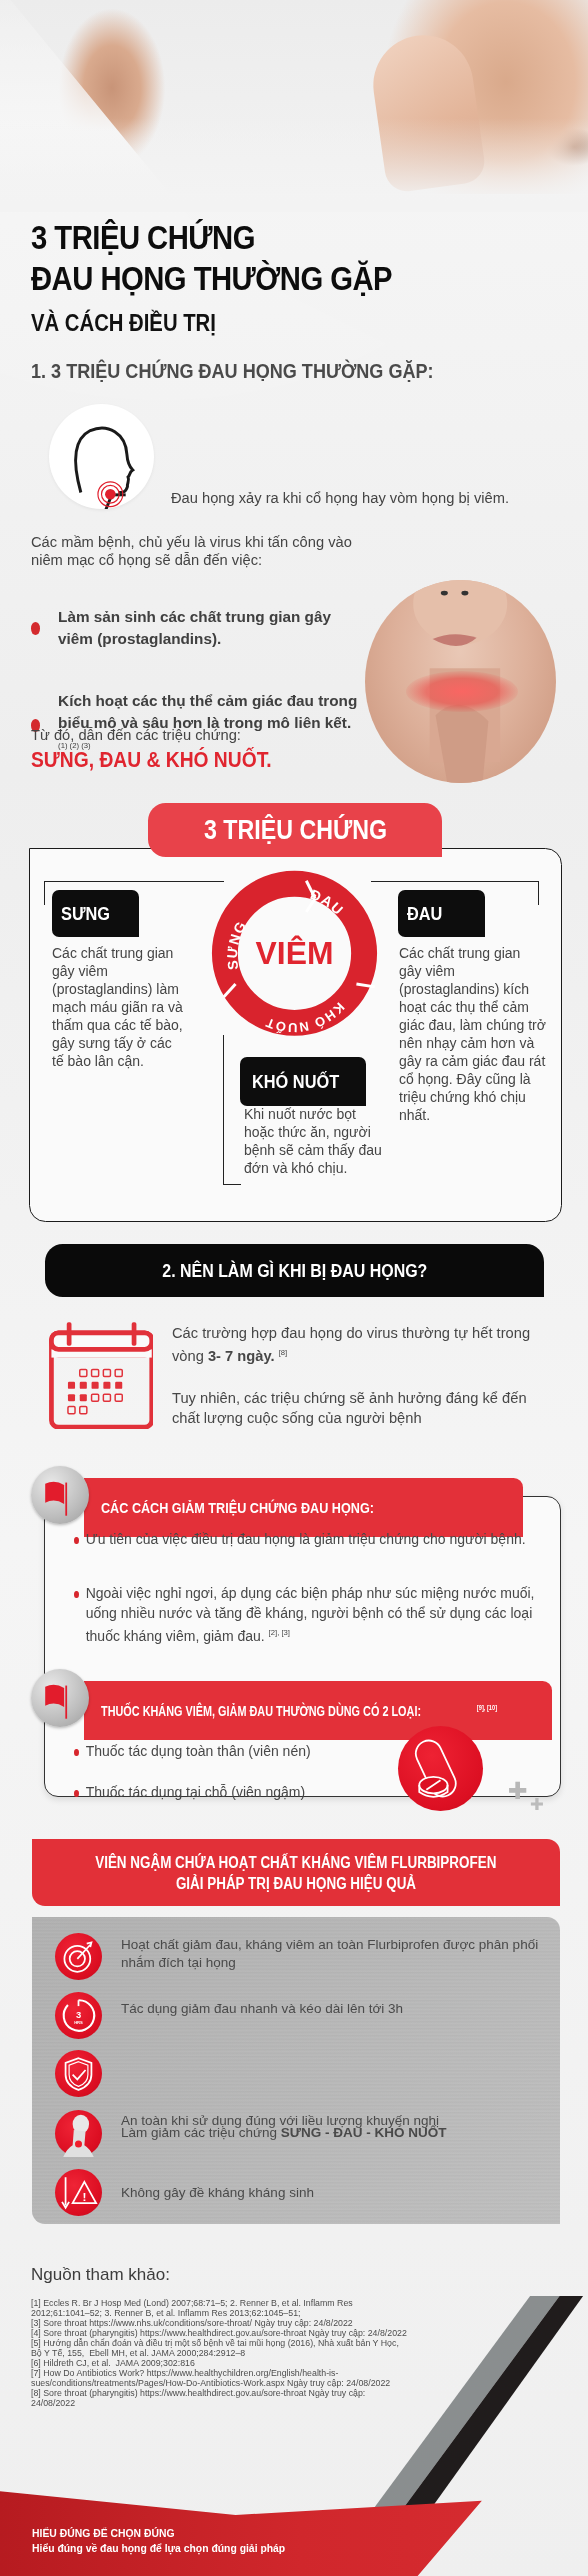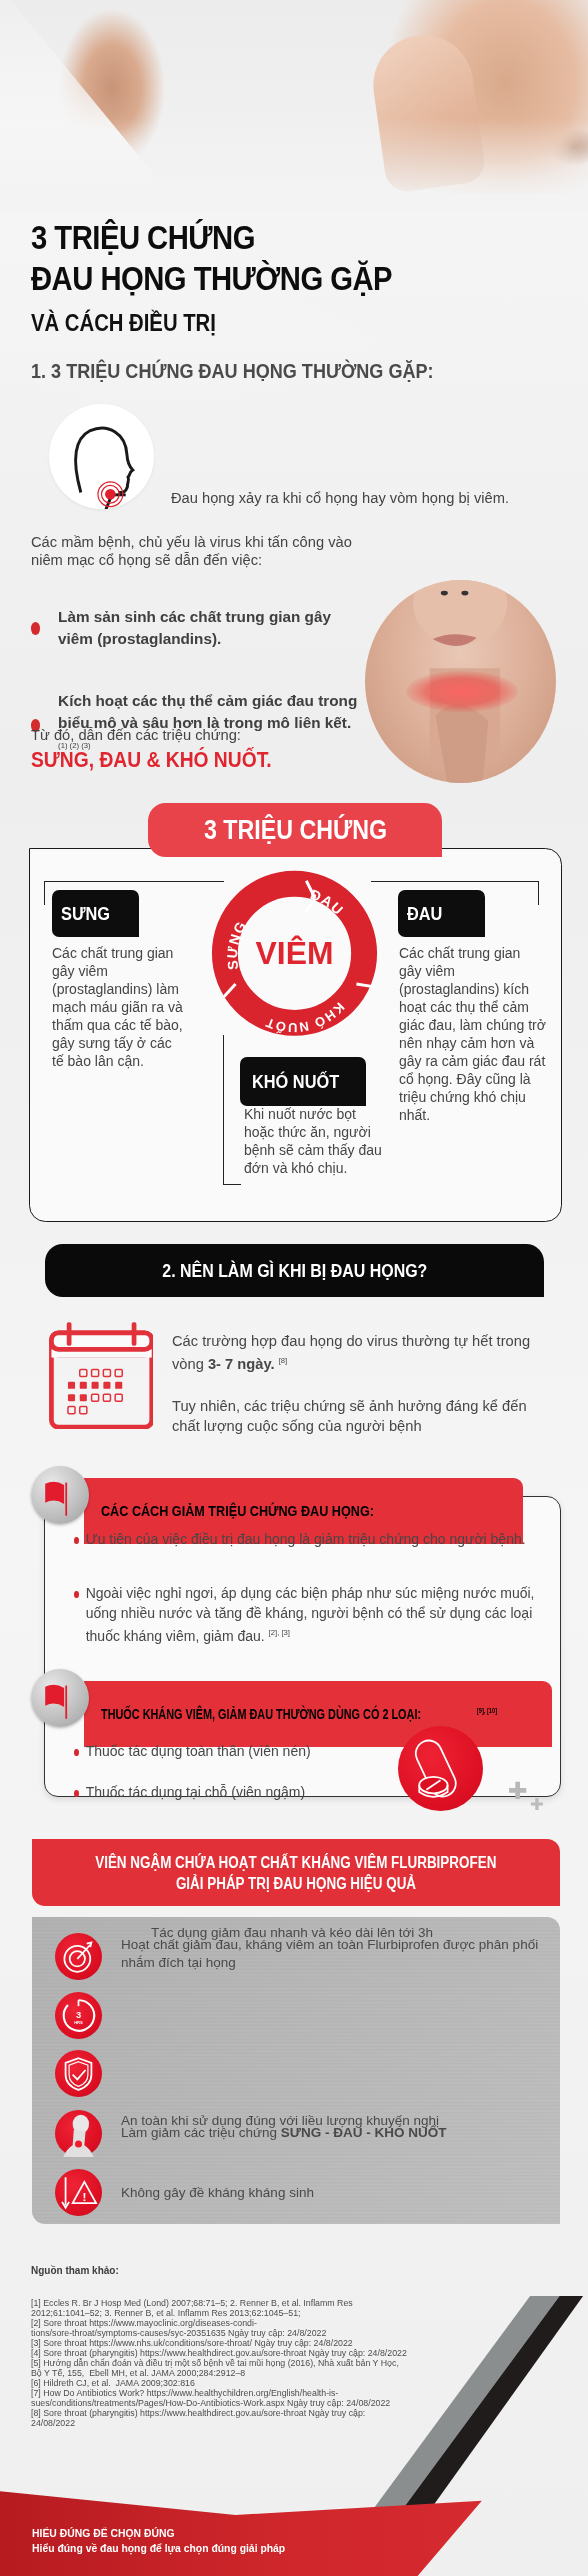--- a/index.html
+++ b/index.html
@@ -129,40 +129,40 @@
   .cycle { left: 206px; top: 866px; width: 177px; height: 174px; }
 
   
   .sec2-banner {
     left: 45px; top: 1244px; width: 499px; height: 53px; border-radius: 17.7px 17.7px 0 17.7px;
     background: #0a0a0a; color: #fff; font-weight: 700; font-size: 19px;
     display: flex; align-items: center; justify-content: center; white-space: nowrap;
   }
   .sec2-banner span { display: inline-block; transform: scaleX(.84); }
   .calendar { left: 49px; top: 1321px; width: 104px; height: 108px; }
-  .cal-text { left: 172px; width: 377px; font-size: 14.7px; line-height: 20px; color: #474747; margin-top: 8px; }
+  .cal-text { left: 172px; width: 377px; font-size: 14.7px; line-height: 20px; color: #474747; }
   .cal-t1 { top: 1323px; }
   .cal-t2 { top: 1388px; }
   .bold { font-weight: 700; }
 
   
   .treat-panel {
     left: 44px; top: 1496px; width: 517px; height: 301px;
     border: 1.8px solid #333; border-radius: 0 14px 14px 14px; background: #fafafa;
     box-shadow: 0 2.4px 5.9px rgba(0,0,0,.1);
   }
   .flag-badge {
     width: 58px; height: 58px; border-radius: 50%;
     background: radial-gradient(circle at 35% 30%, #e8e8e8 0%, #bdbdbd 60%, #9c9c9c 100%);
     box-shadow: 0 1.2px 2.9px rgba(0,0,0,.25);
   }
   .flag-1 { left: 31px; top: 1466px; }
   .flag-2 { left: 31px; top: 1669px; }
   .red-strip {
-    height: 66px; background: #e33039; color: #000000; font-weight: 700; font-size: 14.7px;
+    height: 59px; background: #e33039; color: #ffffff; font-weight: 700; font-size: 14.7px;
     display: flex; align-items: center; padding-left: 16.5px; border-radius: 0 9.4px 0 0; white-space: nowrap;
   }
   .red-strip span { display: inline-block; transform: scaleX(.86); transform-origin: left; }
   .strip-1 { left: 84px; top: 1478px; width: 439px; }
   .strip-2 { left: 84px; top: 1681px; width: 468px; }
   .t-bullet { left: 74px; width: 471px; font-size: 14px; line-height: 20px; color: #474747; display: flex; }
   .t-bullet .rdot { width: 4.7px; height: 7px; border-radius: 50%; background: #d7262d; margin: 8.2px 7px 0 0; flex: 0 0 4.7px; }
   .tb-1 { top: 1529px; }
   .tb-2 { top: 1583px; }
   .tb-3 { top: 1741px; }
@@ -193,27 +193,27 @@
     background: radial-gradient(circle at 40% 35%, #ef2436 0%, #dc0e22 65%, #c00a1b 100%);
     display: flex; align-items: center; justify-content: center;
   }
   .bi-1 { top: 1933px; }
   .bi-2 { top: 1992px; }
   .bi-3 { top: 2050px; }
   .bi-4 { top: 2110px; }
   .bi-5 { top: 2169px; }
   .ben-text { left: 121px; width: 424px; font-size: 13.5px; line-height: 18px; color: #4a4a4a; }
   .bt-1 { top: 1936px; }
-  .bt-2 { top: 1924px; margin-left: 30px; }
+  .bt-2 { top: 2000px; }
   .bt-3 { top: 2064px; margin-top: 48px; }
   .bt-4 { top: 2124px; }
   .bt-5 { top: 2184px; }
 
   
-  .ref-title { left: 31px; top: 2265px; font-size: 10px; font-weight: 700; color: #3d3d3d; }
+  .ref-title { left: 31px; top: 2265px; font-size: 17px; font-weight: 400; color: #3d3d3d; }
   .ref-list { left: 31px; top: 2298px; width: 377px; font-size: 8.8px; line-height: 10px; color: #4d4d4d; }
   .ref-list div { white-space: pre-wrap; }
 
   
   .footer-red {
     left: -23.6px; top: 2489px; width: 648px; height: 118px;
     background: linear-gradient(90deg, #b41a1f 0%, #d0272c 50%, #d92d32 100%);
     clip-path: polygon(0 0, 40% 22%, 78% 10%, 64% 100%, 0 100%);
   }
   .footer-gray {
@@ -460,22 +460,20 @@
 
   <p class="abs ben-text bt-1">Hoạt chất giảm đau, kháng viêm an toàn Flurbiprofen được phân phối nhắm đích tại họng</p>
   <p class="abs ben-text bt-2">Tác dụng giảm đau nhanh và kéo dài lên tới 3h</p>
   <p class="abs ben-text bt-3">An toàn khi sử dụng đúng với liều lượng khuyến nghị</p>
   <p class="abs ben-text bt-4"><span>Làm giảm các triệu chứng </span><span class="bold">SƯNG - ĐAU - KHÓ NUỐT</span></p>
   <p class="abs ben-text bt-5">Không gây đề kháng kháng sinh</p>
 
   <p class="abs ref-title">Nguồn tham khảo:</p>
   <div class="abs ref-list">
     <div>[1] Eccles R. Br J Hosp Med (Lond) 2007;68:71–5; 2. Renner B, et al. Inflamm Res 2012;61:1041–52; 3. Renner B, et al. Inflamm Res 2013;62:1045–51;</div>
-    <div>[2] Sore throat https://www.mayoclinic.org/diseases-condi-
-tions/sore-throat/symptoms-causes/syc-20351635 Ngày truy cập: 24/8/2022</div>
     <div>[3] Sore throat https://www.nhs.uk/conditions/sore-throat/ Ngày truy cập: 24/8/2022</div>
     <div>[4] Sore throat (pharyngitis) https://www.healthdirect.gov.au/sore-throat Ngày truy cập: 24/8/2022</div>
     <div>[5] Hướng dẫn chẩn đoán và điều trị một số bệnh về tai mũi họng (2016), Nhà xuất bản Y Học, Bộ Y Tế, 155,  Ebell MH, et al. JAMA 2000;284:2912–8</div>
     <div>[6] Hildreth CJ, et al.  JAMA 2009;302:816</div>
     <div>[7] How Do Antibiotics Work? https://www.healthychildren.org/English/health-is-
 sues/conditions/treatments/Pages/How-Do-Antibiotics-Work.aspx Ngày truy cập: 24/08/2022</div>
     <div>[8] Sore throat (pharyngitis) https://www.healthdirect.gov.au/sore-throat Ngày truy cập: 24/08/2022</div>
   </div>
 
   <div class="abs footer-gray"></div>

